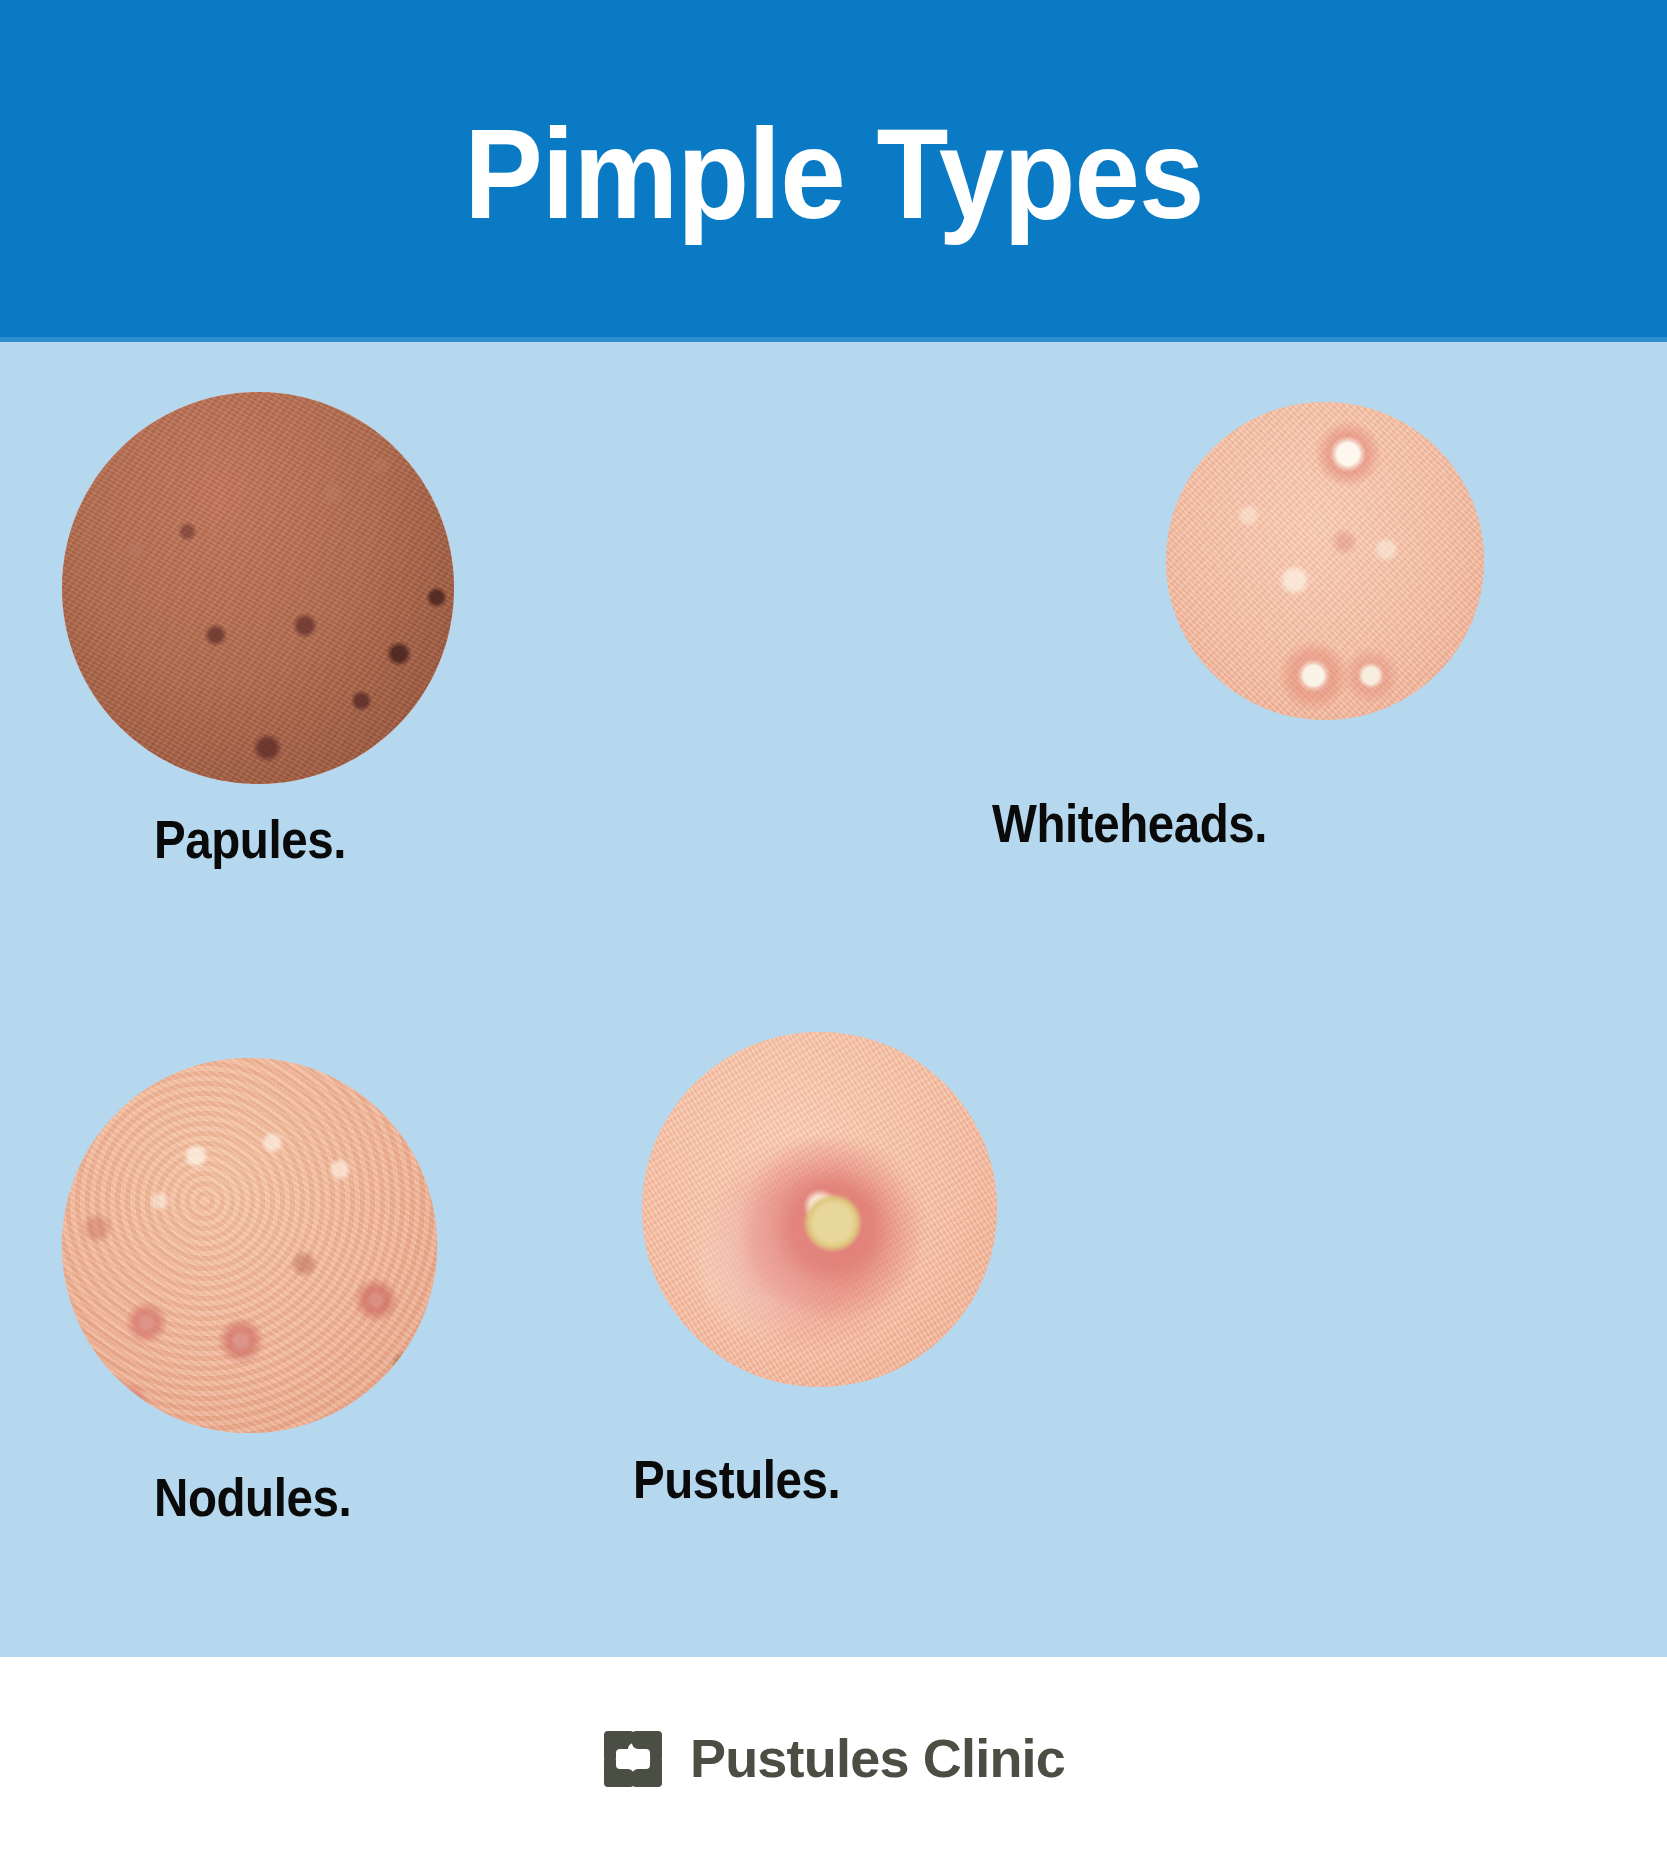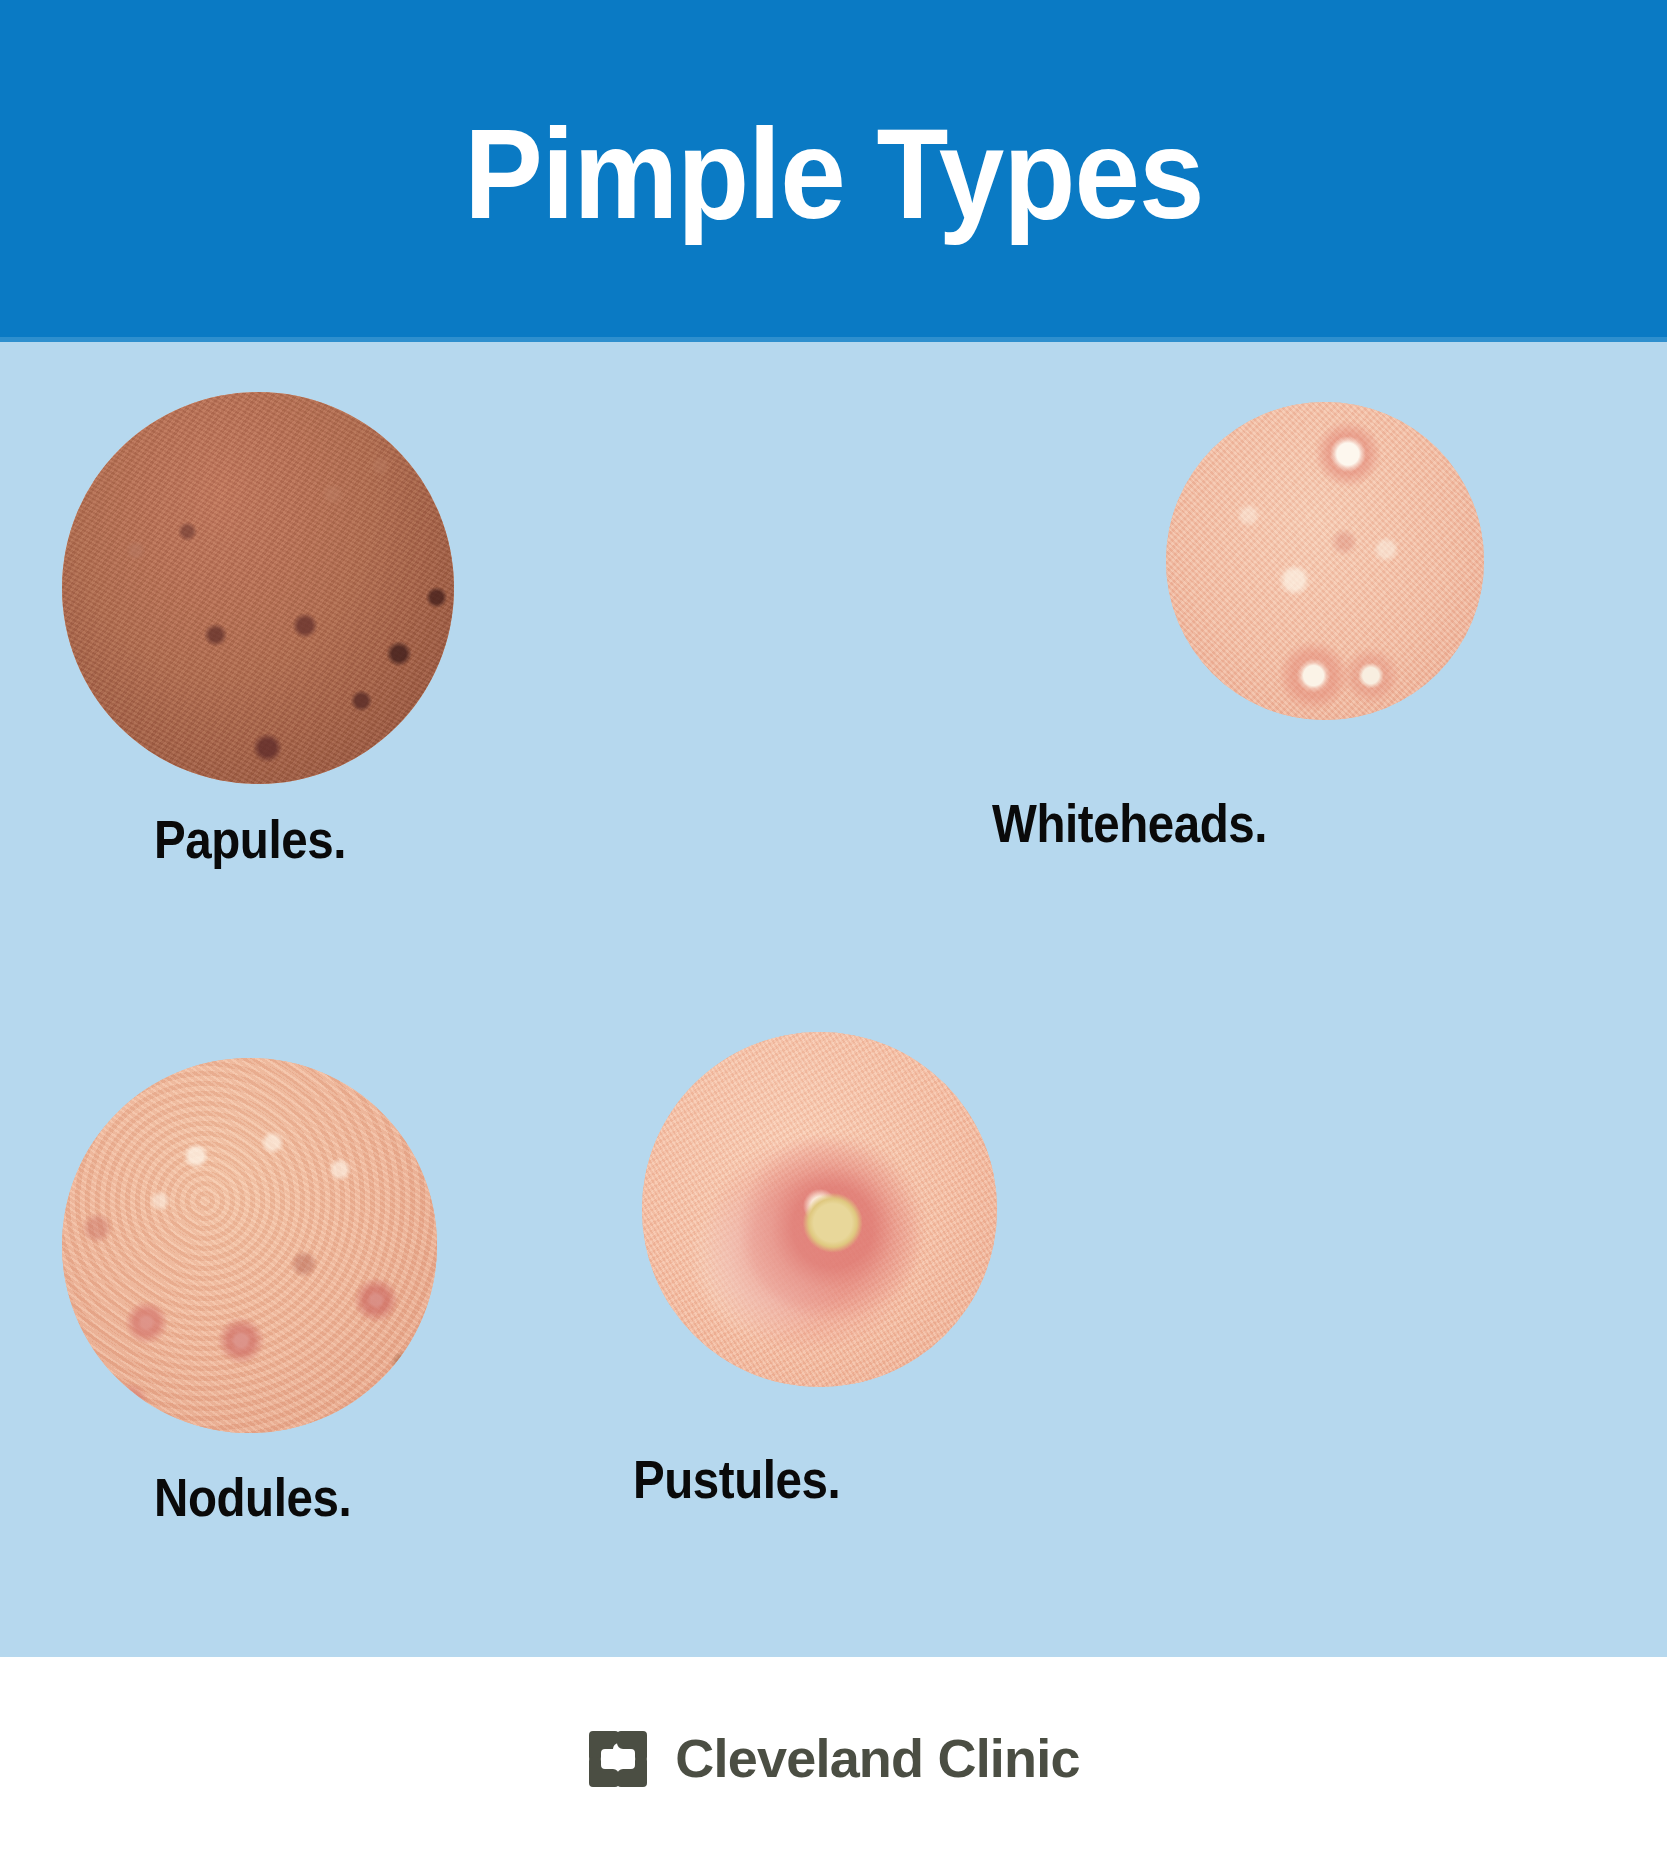--- a/index.html
+++ b/index.html
@@ -317,17 +317,17 @@
 
           <path d="M4 4 h22 a4 4 0 0 1 4 4 v8 a6 6 0 0 0 -6 6 h-8 a4 4 0 0 0 -4 4 v4 a4 4 0 0 1 -4 4 H4 a4 4 0 0 1 -4 -4 V8 a4 4 0 0 1 4 -4 Z" transform="translate(2,2)" fill="#4B4E43"></path>
 
           <path d="M4 4 h22 a4 4 0 0 1 4 4 v22 a4 4 0 0 1 -4 4 h-4 a4 4 0 0 1 -4 -4 v-4 a4 4 0 0 0 -4 -4 h-8 a6 6 0 0 1 -6 -6 V8 a4 4 0 0 1 4 -4 Z" transform="translate(30,2)" fill="#4B4E43"></path>
 
           <path d="M4 0 h4 a4 4 0 0 1 4 4 v4 a4 4 0 0 0 4 4 h8 a6 6 0 0 1 6 6 v8 a4 4 0 0 1 -4 4 H4 a4 4 0 0 1 -4 -4 V4 a4 4 0 0 1 4 -4 Z" transform="translate(2,32)" fill="#4B4E43"></path>
 
           <path d="M22 0 h4 a4 4 0 0 1 4 4 v22 a4 4 0 0 1 -4 4 H4 a4 4 0 0 1 -4 -4 v-8 a6 6 0 0 1 6 -6 h8 a4 4 0 0 0 4 -4 V4 a4 4 0 0 1 4 -4 Z" transform="translate(30,32)" fill="#4B4E43"></path>
         </svg>
       </div>
-      <div class="logo-text">Cleveland Clinic</div>
+      <div class="logo-text">Pustules Clinic</div>
     </div>
   </div>
 
 </div>
 
 </body></html>

